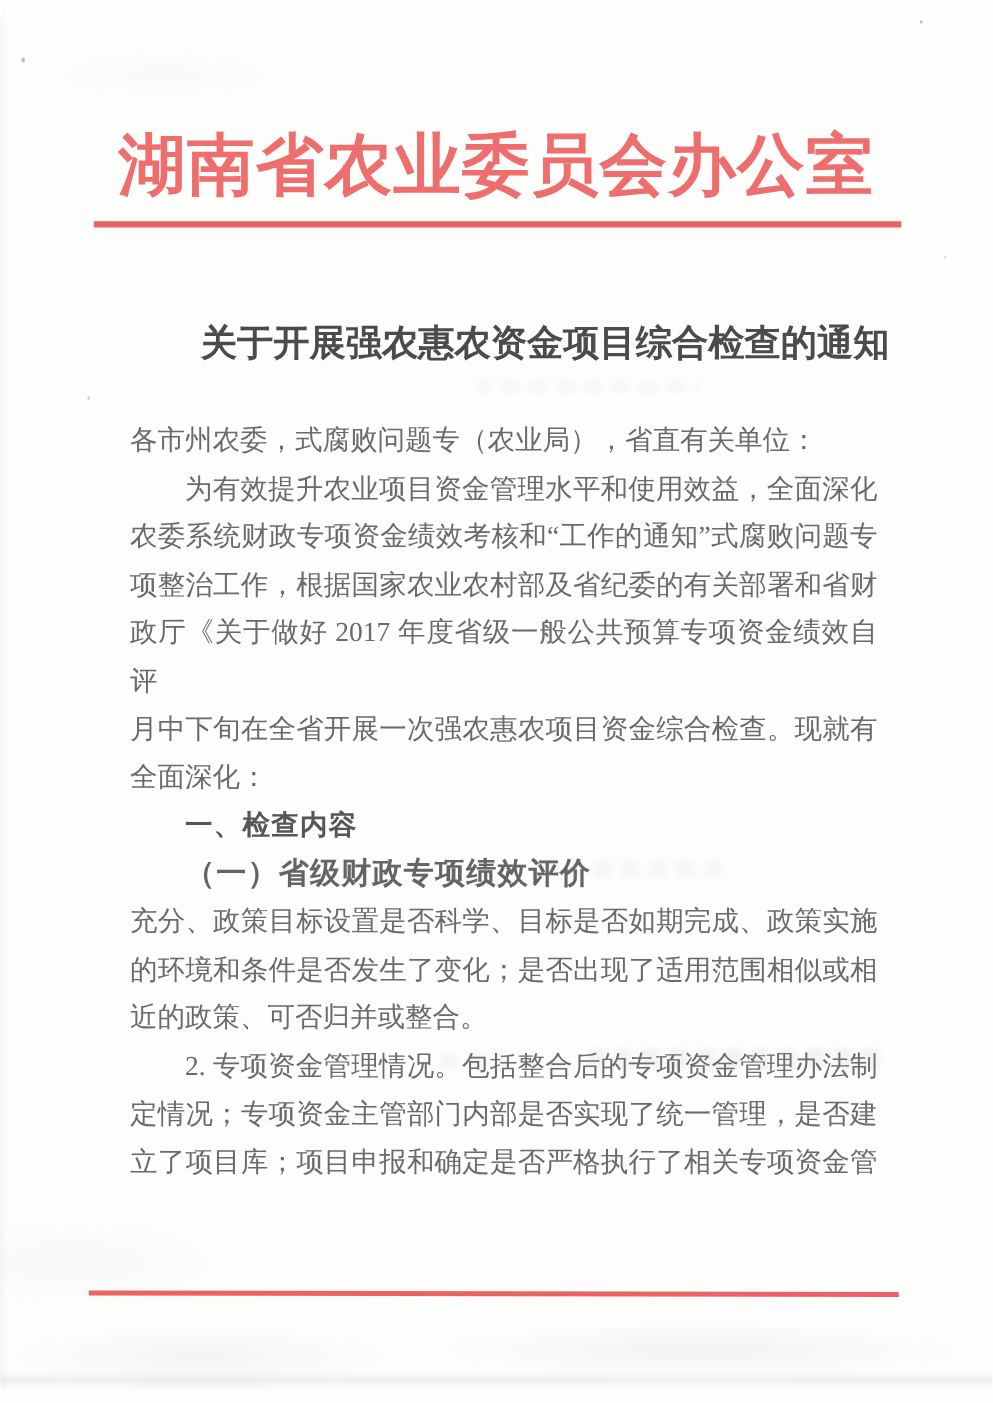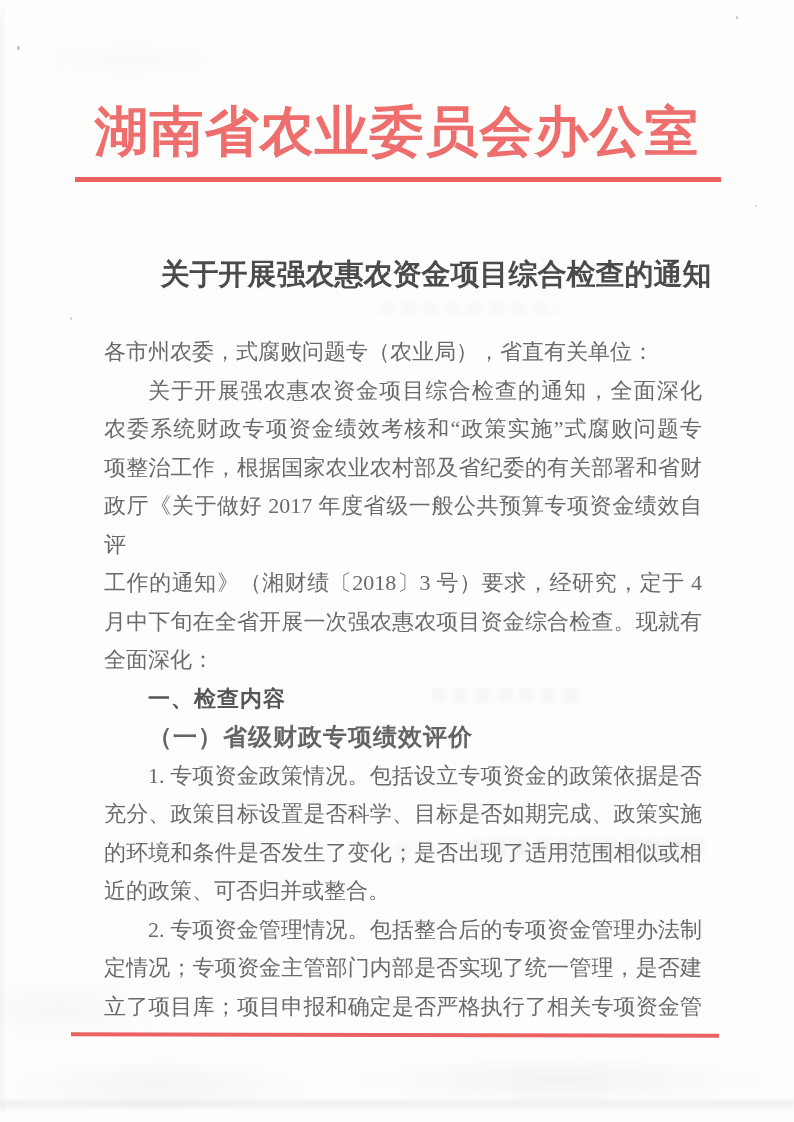--- a/index.html
+++ b/index.html
@@ -114,30 +114,28 @@
 <div class="page">
 
   <div class="letterhead">湖南省农业委员会办公室</div>
 
   <div class="rule top"></div>
 
   <h1 class="doc-title">关于开展强农惠农资金项目综合检查的通知</h1>
 
   <div class="body-block" id="body-lines">
       <div class="line body end">各市州农委，式腐败问题专（农业局），省直有关单位：</div>
-      <div class="line body indent">关于开展强农惠农资金项目综合检查的通知，全面深化</div>
-      <div class="line body">农委系统财政专项资金绩效考核和“政策实施”式腐败问题专</div>
+      <div class="line body indent">为有效提升农业项目资金管理水平和使用效益，全面深化</div>
+      <div class="line body">农委系统财政专项资金绩效考核和“工作的通知”式腐败问题专</div>
       <div class="line body">项整治工作，根据国家农业农村部及省纪委的有关部署和省财</div>
       <div class="line body">政厅《关于做好 2017 年度省级一般公共预算专项资金绩效自评</div>
-      <div class="line body">工作的通知》（湘财绩〔2018〕3 号）要求，经研究，定于 4</div>
       <div class="line body">月中下旬在全省开展一次强农惠农项目资金综合检查。现就有</div>
       <div class="line body end">全面深化：</div>
       <div class="line heading1 indent end">一、检查内容</div>
       <div class="line heading2 indent end">（一）省级财政专项绩效评价</div>
-      <div class="line body indent">1. 专项资金政策情况。包括设立专项资金的政策依据是否</div>
       <div class="line body">充分、政策目标设置是否科学、目标是否如期完成、政策实施</div>
       <div class="line body">的环境和条件是否发生了变化；是否出现了适用范围相似或相</div>
       <div class="line body end">近的政策、可否归并或整合。</div>
       <div class="line body indent">2. 专项资金管理情况。包括整合后的专项资金管理办法制</div>
       <div class="line body">定情况；专项资金主管部门内部是否实现了统一管理，是否建</div>
       <div class="line body">立了项目库；项目申报和确定是否严格执行了相关专项资金管</div>
     </div>
 
   <div class="rule bottom"></div>
 

